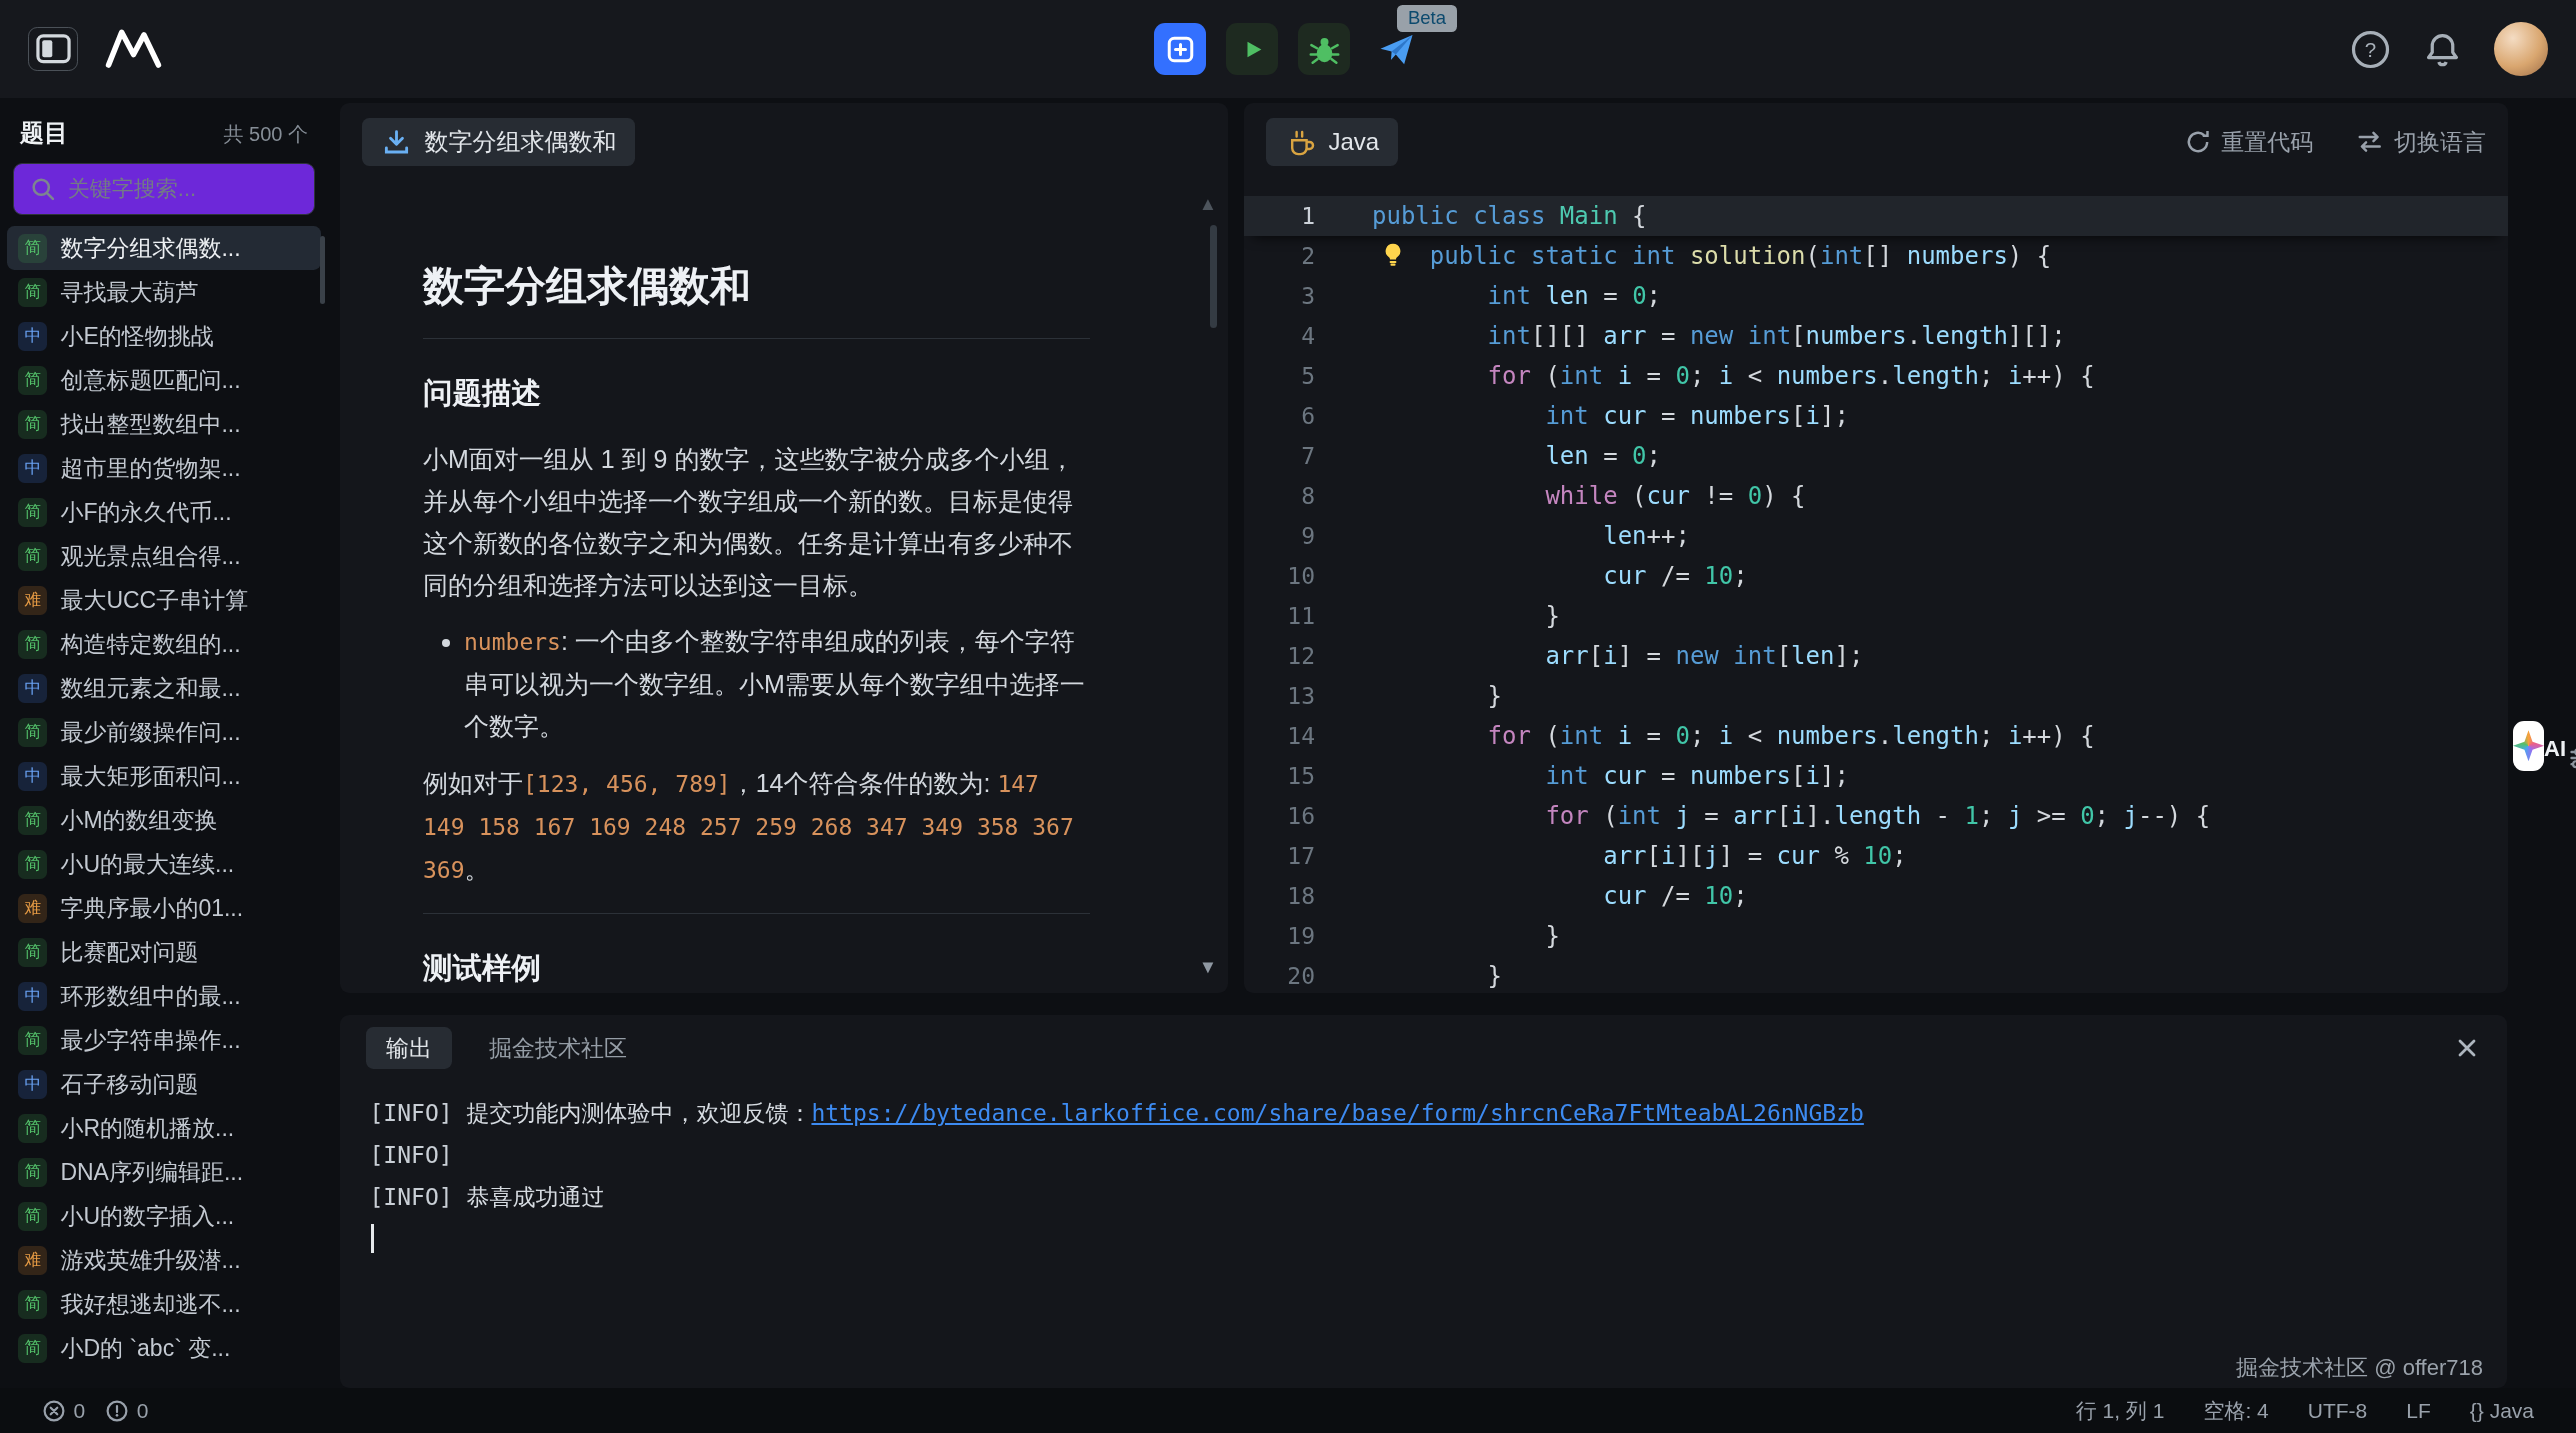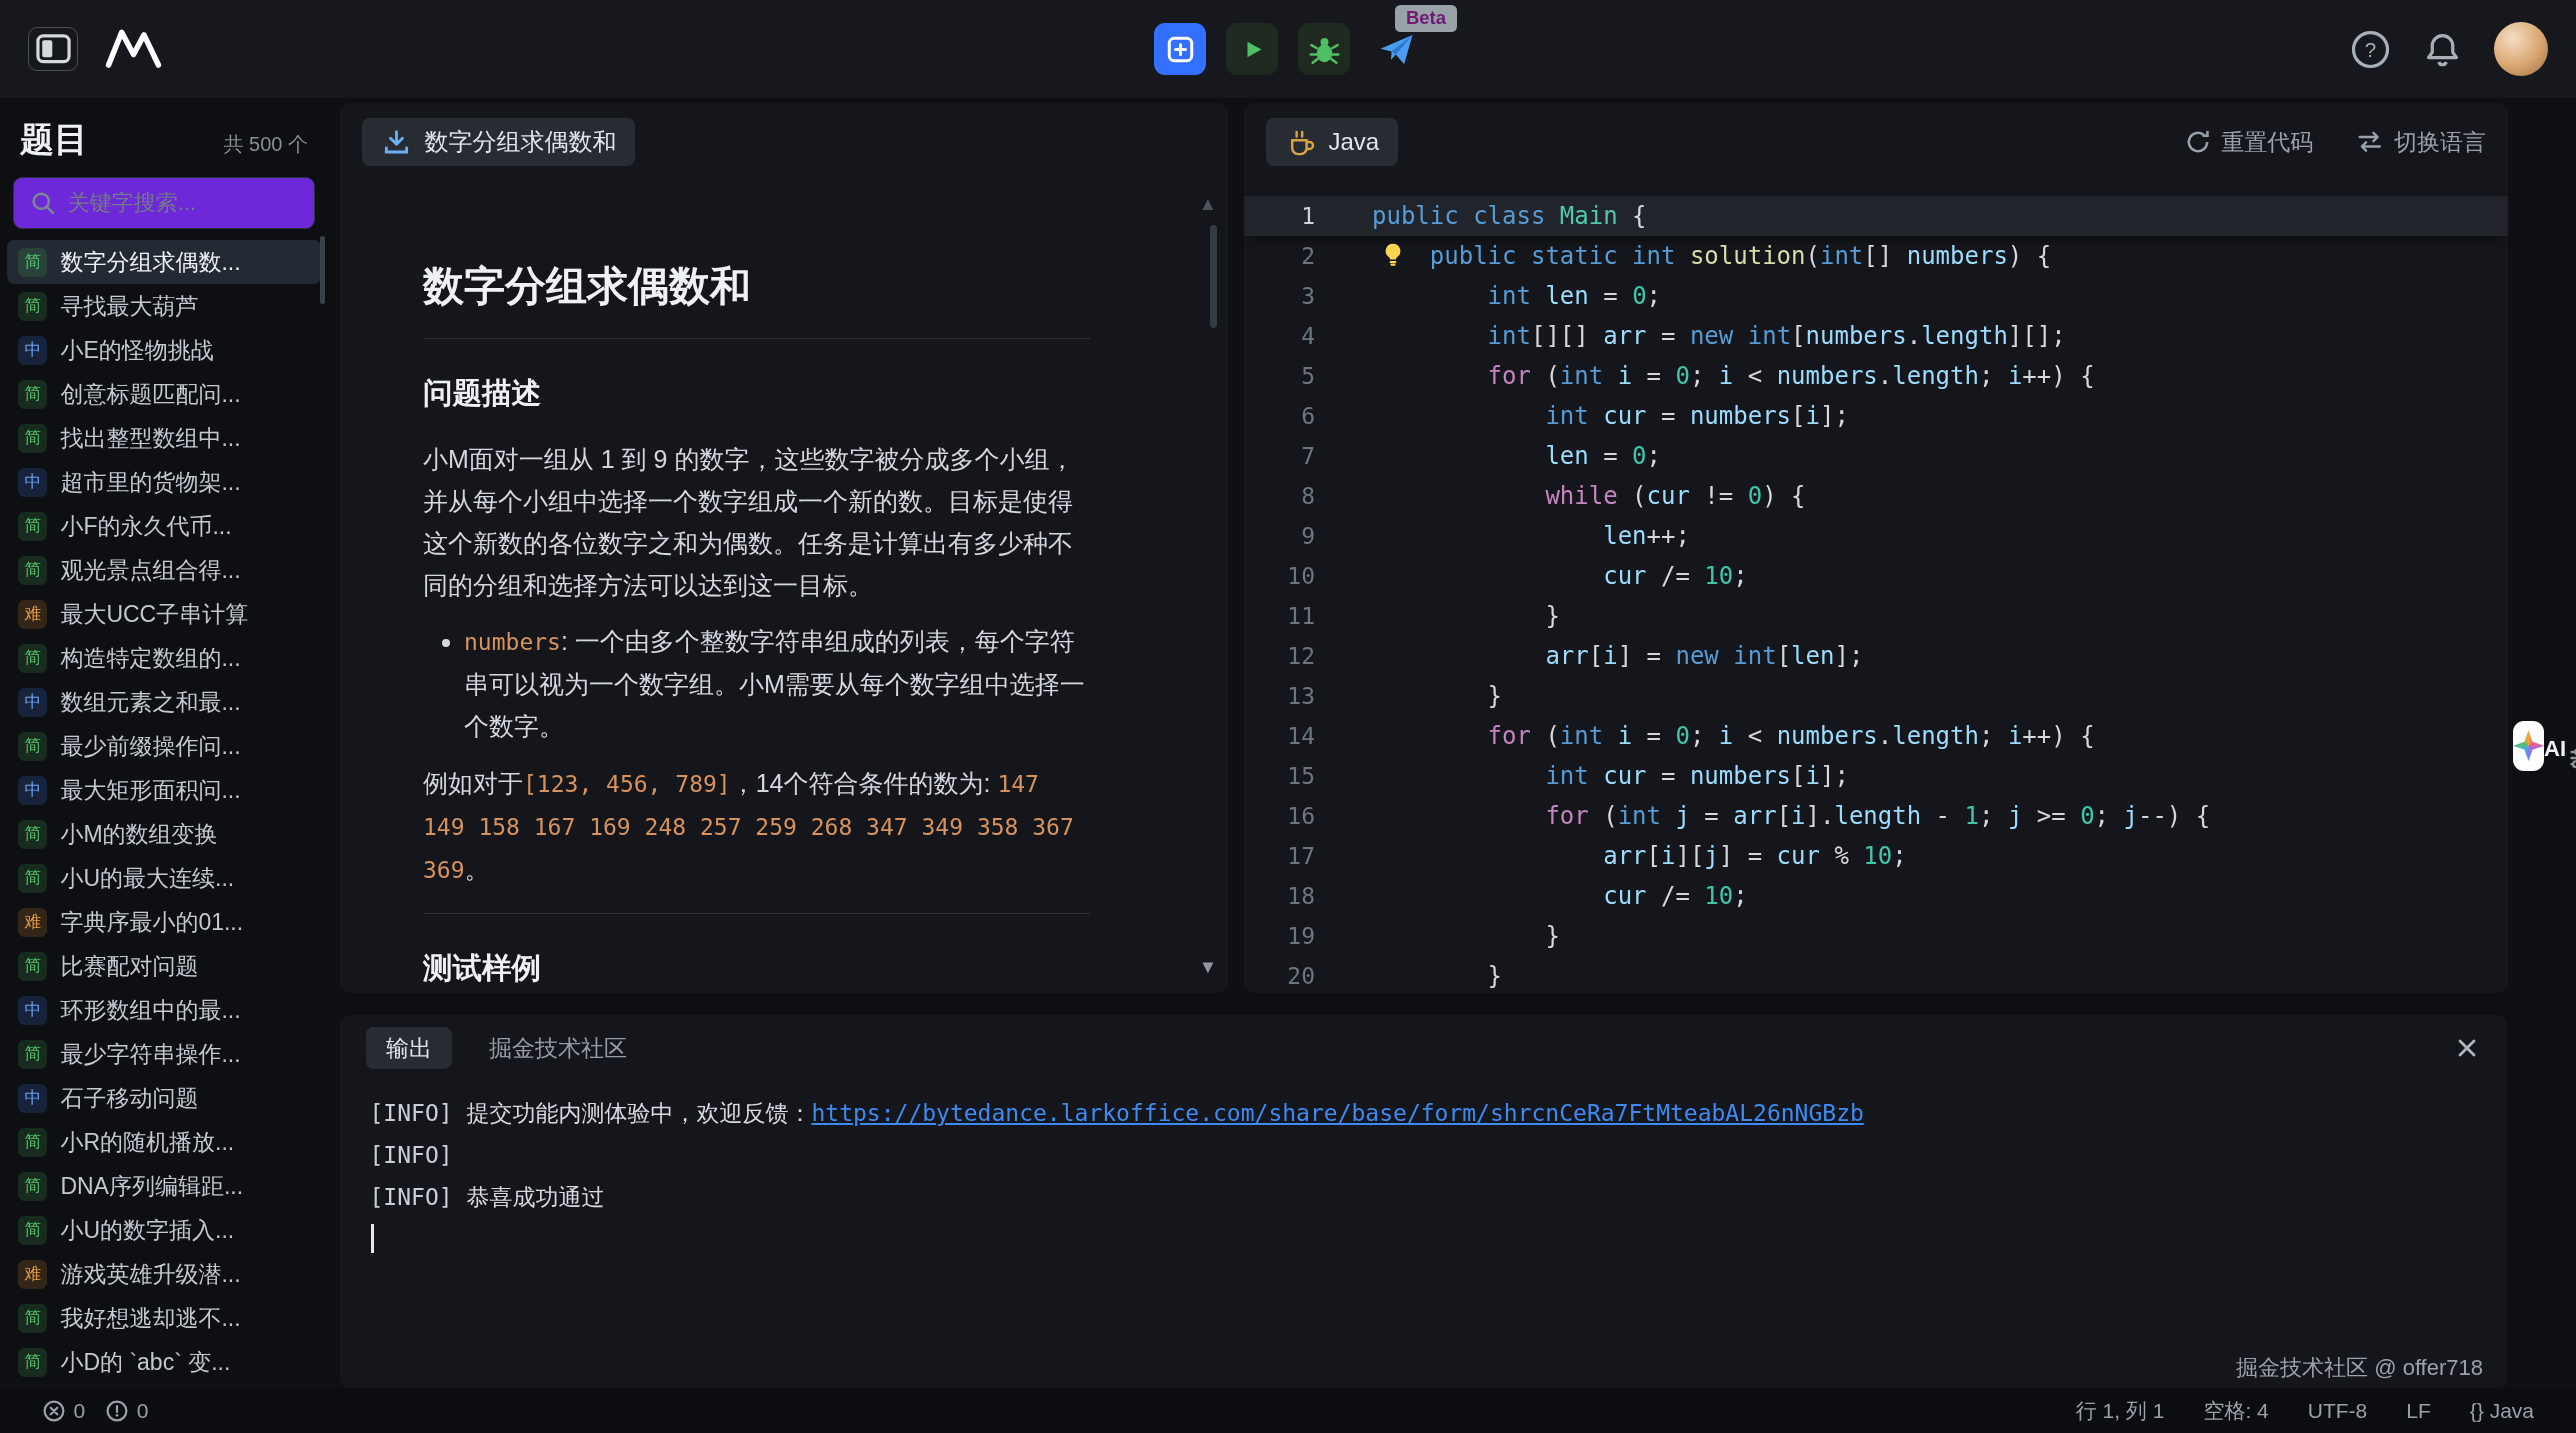--- a/index.html
+++ b/index.html
@@ -8,29 +8,29 @@
   button{font-family:inherit}
 
   
   .header{position:absolute;top:0;left:0;right:0;height:98px;background:#16181d;display:flex;align-items:center;padding:0 28px;z-index:5}
   .hdr-left{display:flex;align-items:center;gap:26px}
   .toggle-btn{width:50px;height:44px;border:1.8px solid #4b5158;border-radius:9.2px;background:transparent;display:flex;align-items:center;justify-content:center;cursor:pointer}
   .hdr-center{position:absolute;left:50%;top:50%;transform:translate(-50%,-50%);display:flex;align-items:center;gap:20px}
   .icon-btn{width:52px;height:52px;border-radius:11px;border:none;display:flex;align-items:center;justify-content:center;cursor:pointer;background:transparent;position:relative}
   .icon-btn.submit{background:#3370ff}
   .icon-btn.run,.icon-btn.debug{background:#1e2a20}
-  .beta-tag{position:absolute;top:-18.5px;right:-35px;background:#99a1a9;color:#701a75;font-size:18.5px;font-weight:700;padding:1.8px 11px;border-radius:5.5px;line-height:24px}
+  .beta-tag{position:absolute;top:-18.5px;right:-35px;background:#99a1a9;color:#0c4a6e;font-size:18.5px;font-weight:400;padding:1.8px 11px;border-radius:5.5px;line-height:24px}
   .hdr-right{margin-left:auto;display:flex;align-items:center;gap:31px}
   .ghost-btn{background:none;border:none;cursor:pointer;display:flex;align-items:center}
   .avatar{width:54px;height:54px;border-radius:50%;background:radial-gradient(circle at 35% 30%,#f4dcc3,#d9a66f 55%,#9a6a45);border:none;cursor:pointer}
 
   
   .sidebar{position:absolute;left:0;top:98px;bottom:46px;width:328px;overflow:hidden;display:flex;flex-direction:column}
   .sb-head{display:flex;align-items:baseline;justify-content:space-between;padding:18.5px 20px 14.8px}
-  .sb-title{font-size:34px;font-weight:700;color:#eef1f4}
+  .sb-title{font-size:24px;font-weight:700;color:#eef1f4}
   .sb-count{font-size:20px;color:#868e97}
   .search{margin:0 13px;height:52px;background:#6d28d9;border:0.9px solid #2f343b;border-radius:9.2px;display:flex;align-items:center;gap:11px;padding:0 14.8px;flex:none}
   .search input{flex:1;min-width:0;background:transparent;border:none;outline:none;color:#cfd4da;font-size:22px}
   .search input::placeholder{color:#737b85}
   .s-list{margin-top:11px;padding:0 7.4px;flex:1;overflow:hidden}
   .s-item{height:44px;display:flex;align-items:center;gap:13px;padding:0 11px;border-radius:7.4px;cursor:pointer}
   .s-item.sel{background:#232a34}
   .badge{width:29px;height:29px;border-radius:6.5px;font-size:16.6px;display:flex;align-items:center;justify-content:center;flex:none}
   .badge.e{background:rgba(70,180,90,.18);color:#53c06a}
   .badge.m{background:rgba(70,130,240,.18);color:#6aa3f5}

